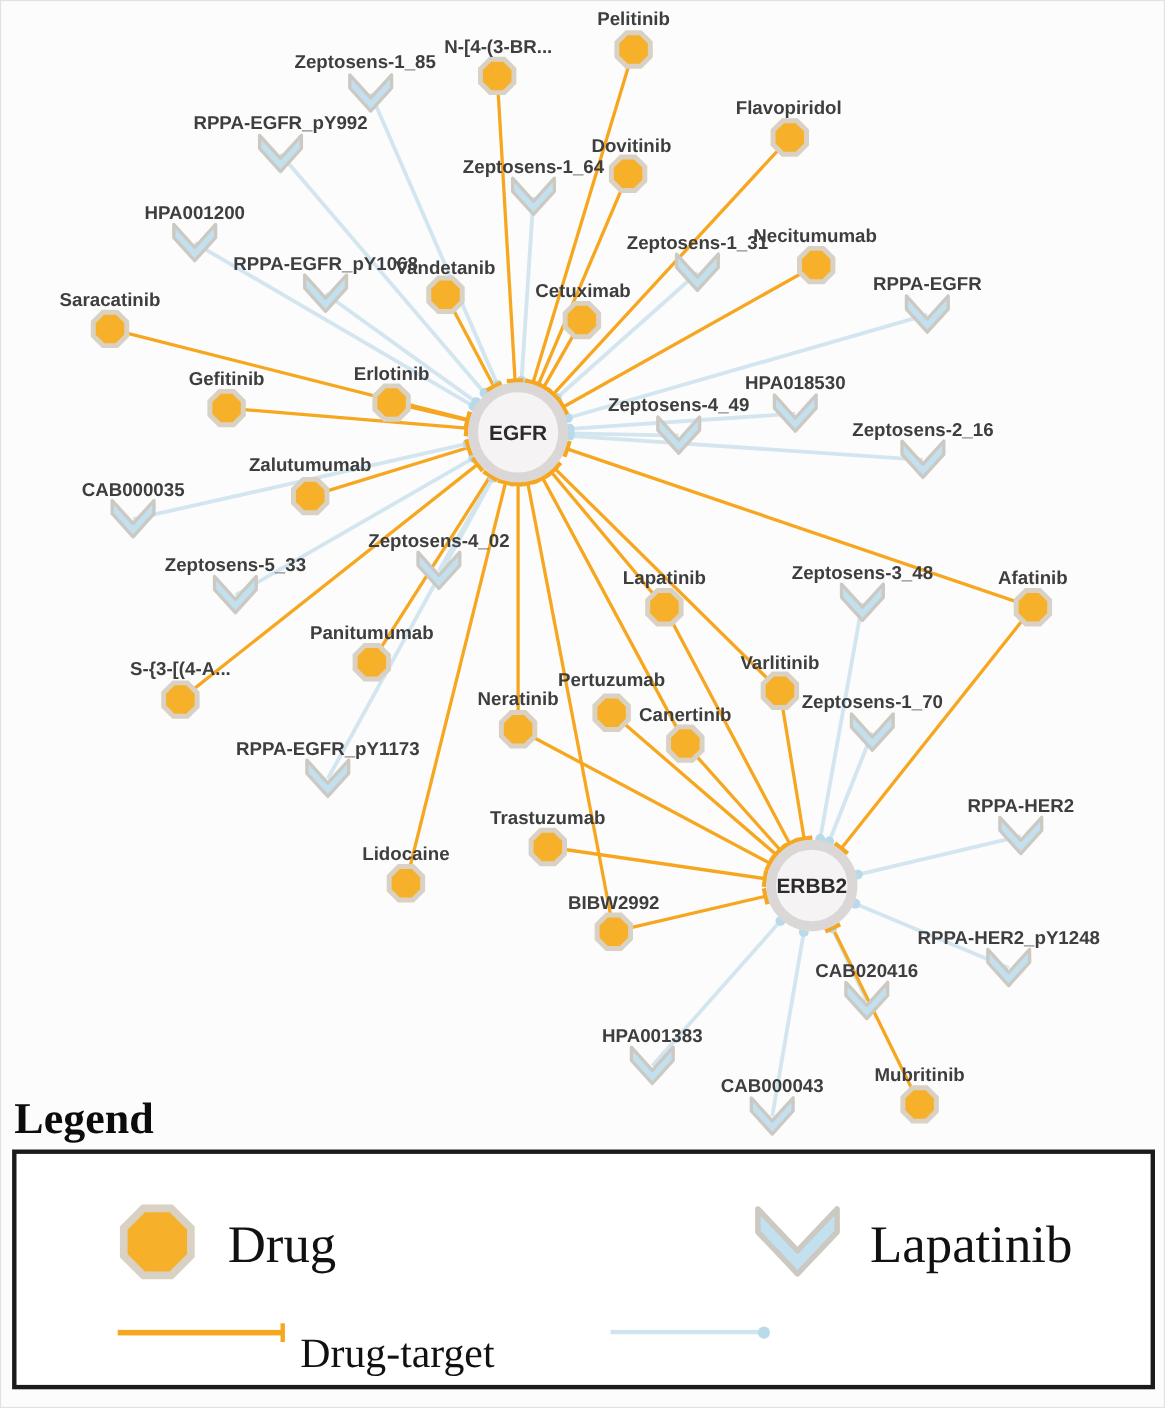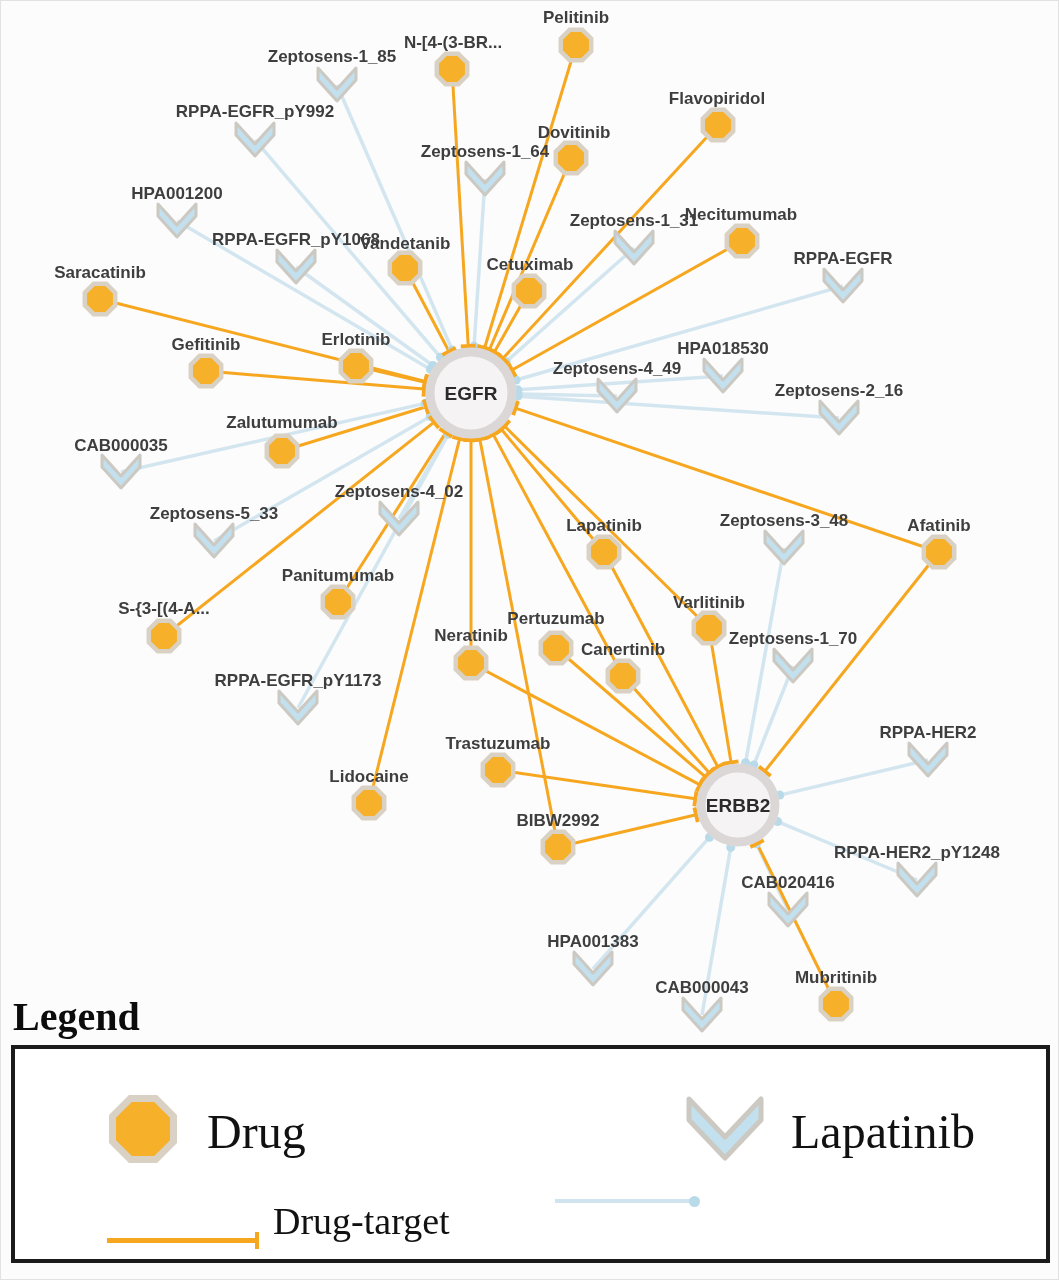--- a/index.html
+++ b/index.html
@@ -7,21 +7,21 @@
   #net{position:absolute;left:0;top:0;}
   .nodelabel{font-family:"Liberation Sans",sans-serif;font-weight:bold;font-size:17px;fill:#3e3e3e;}
   .genelabel{font-family:"Liberation Sans",sans-serif;font-weight:bold;font-size:19px;fill:#2b2b2b;}
   .legend-title{position:absolute;left:12px;top:992px;font-family:"Liberation Serif",serif;font-weight:bold;font-size:40px;color:#0c0c0c;}
   .legend-box{position:absolute;left:10px;top:1044px;width:1031px;height:210px;border:4px solid #1b1b1b;background:#ffffff;}
   .li{position:absolute;display:flex;align-items:center;gap:24px;}
   .li-drug{left:88px;top:40px;}
   .li-gene{left:388px;top:46px;}
   .li-ab{left:668px;top:44px;}
   .big{font-family:"Liberation Serif",serif;font-size:48px;color:#111;}
-  .le{position:absolute;display:flex;align-items:flex-end;gap:16px;}
+  .le{position:absolute;display:flex;align-items:flex-start;gap:16px;margin-top:10px;}
   .le-drug{left:92px;top:150px;}
   .le-ab{left:540px;top:150px;}
   .mid{font-family:"Liberation Serif",serif;font-size:38px;color:#111;}
   .sample{position:relative;display:inline-block;}
   .drug-line{width:150px;height:5px;background:#f6a71f;}
   .ab-line{width:140px;height:4px;background:#cfe4ef;}
   .tee{position:absolute;right:-2px;top:-6px;width:4px;height:17px;background:#f6a71f;}
   .dot{position:absolute;right:-5px;top:-3px;width:11px;height:11px;border-radius:50%;background:#b9dbe9;}
 </style>
 </head>

